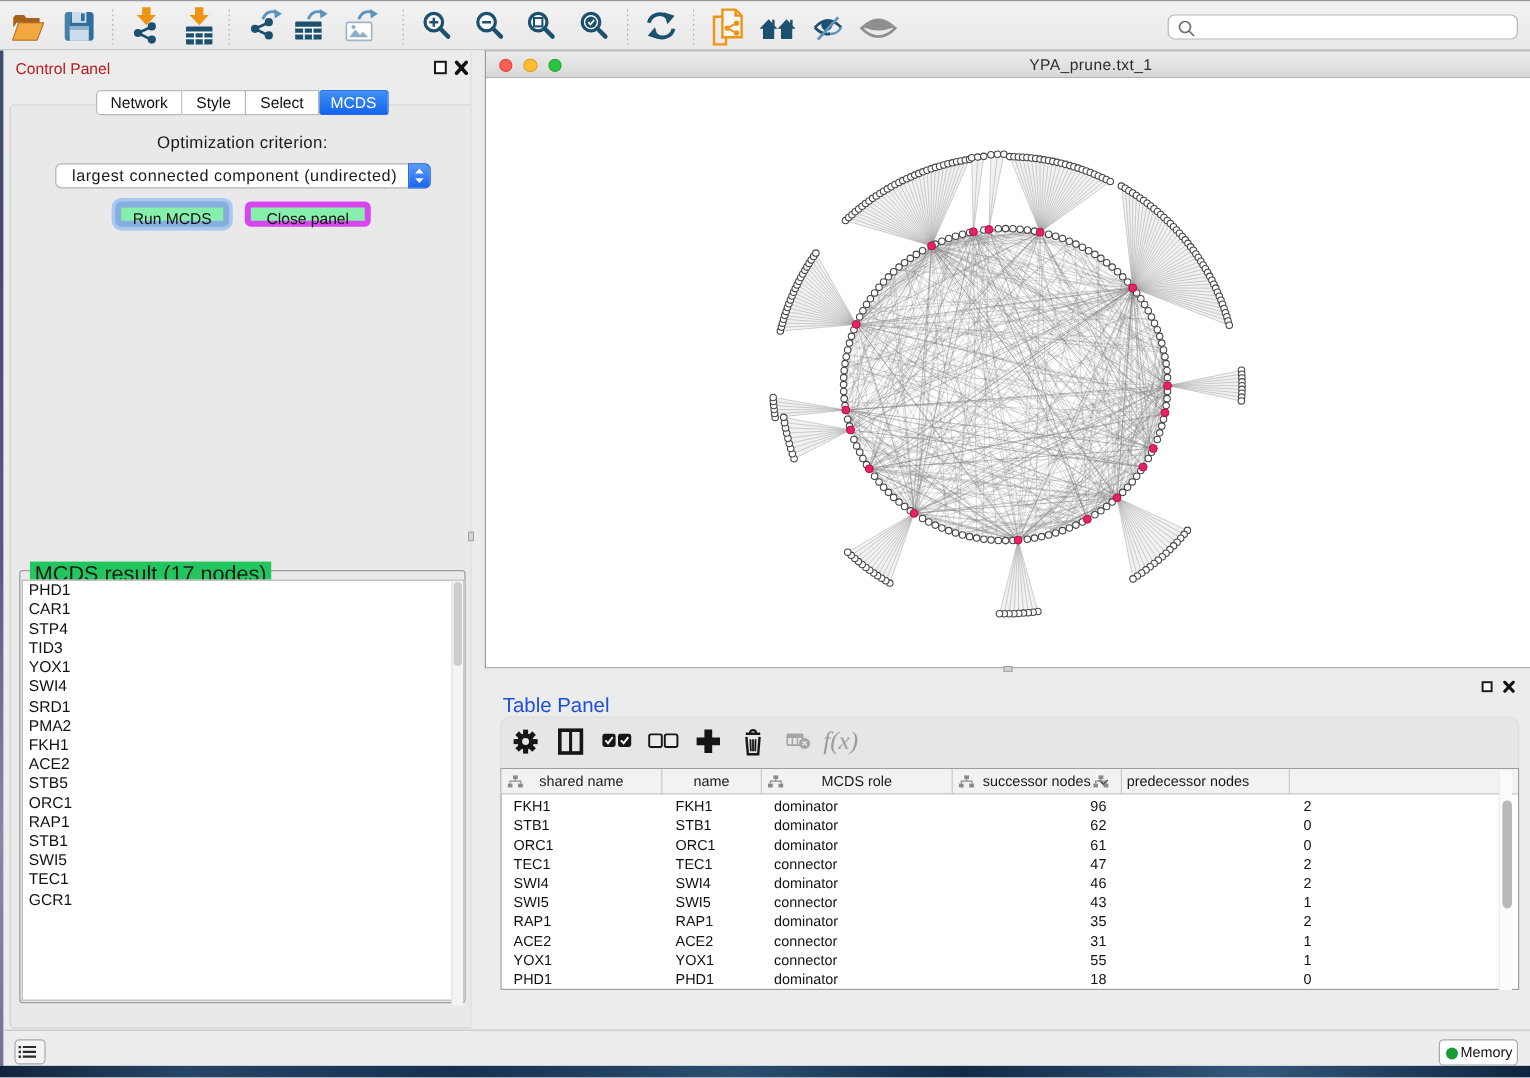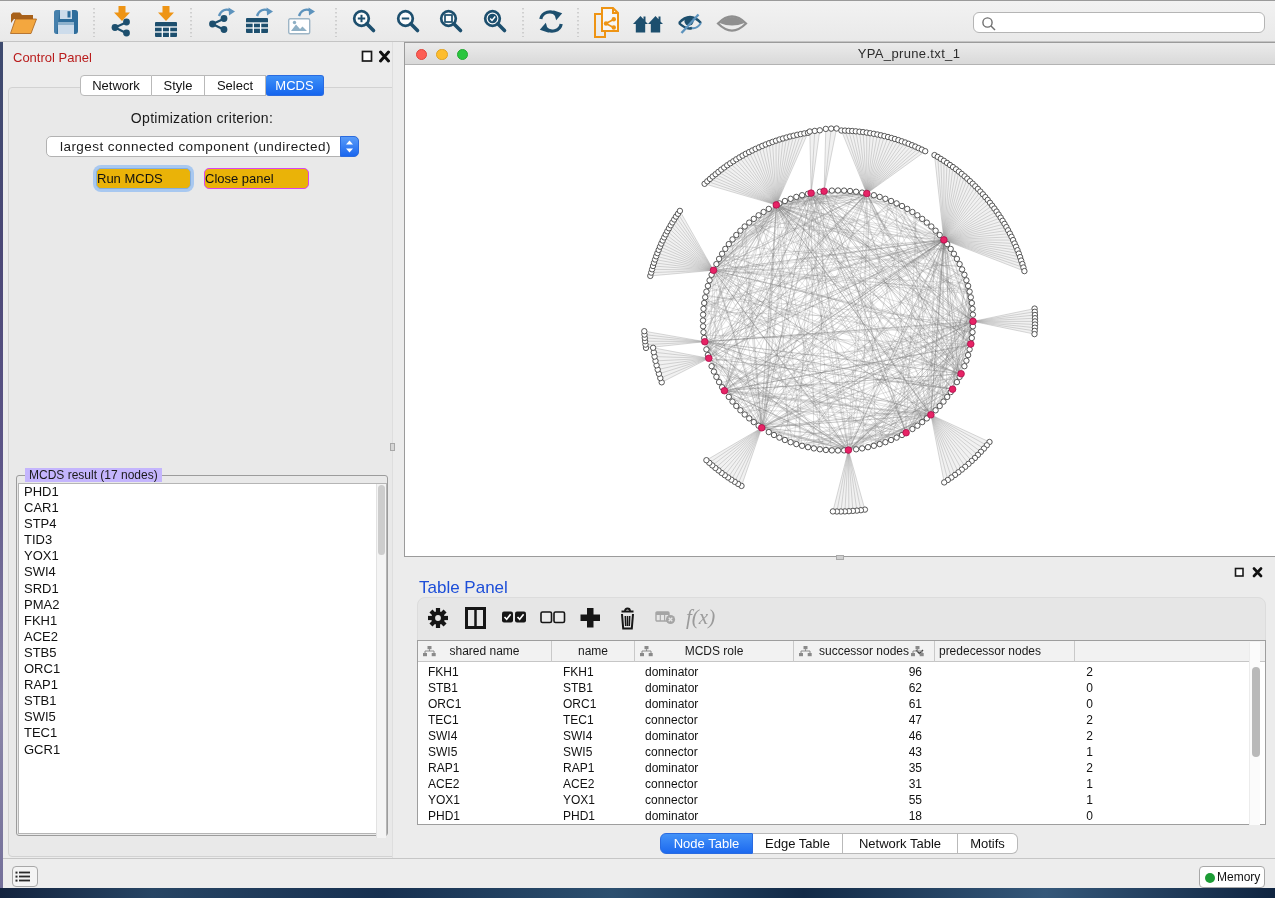--- a/index.html
+++ b/index.html
@@ -30,26 +30,26 @@
 .tabrow{position:absolute;top:33px;left:77px;height:21px;display:flex;z-index:5}
 .tab{height:21px;line-height:19px;background:#fff;border:1px solid #b9b9b9;border-left:none;
   text-align:center;font-size:13px;color:#111}
 .tab.first{border-left:1px solid #b9b9b9;border-radius:4px 0 0 4px}
 .tab.sel{background:linear-gradient(#3e90f8,#1565ee);color:#fff;border-color:#2a6be0;border-radius:3px;z-index:6}
 #optlabel{position:absolute;left:0;top:22px;width:100%;text-align:center;font-size:14px;letter-spacing:0.3px;color:#1a1a1a}
 #combo{position:absolute;left:37px;top:48px;width:313px;height:21px;background:#fff;
   border:1px solid #b2b2b2;border-radius:5px;line-height:19px;padding-left:13px;font-size:13.5px;letter-spacing:0.45px}
 #comboBtn{position:absolute;right:-1px;top:-1px;width:19px;height:21px;border-radius:0 5px 5px 0;
   background:linear-gradient(#5a9cf8,#1966ef);border:1px solid #2a6be0}
-.btn{position:absolute;height:21px;background:#eab308;border:1px solid #d946ef;border-radius:5px;
-  line-height:19px;font-size:13px;color:#111}
+.btn{position:absolute;height:21px;background:#86efac;border:5px solid #d946ef;border-radius:5px;
+  text-align:center;line-height:19px;font-size:13px;color:#111}
 #runbtn{left:87px;top:80px;width:95px;box-shadow:0 0 0 3px #a8c8f0;border-color:#85aede}
 #closebtn{left:195px;top:80px;width:105px}
 #groupbox{position:absolute;left:7px;top:387px;width:372px;height:361px;border:1px solid #9c9c9c;border-radius:3px}
-#grouplabel{position:absolute;left:8px;top:-8px;background:#c4b5fd;padding:0 4px;font-size:12px;color:#1a1a1a}
+#grouplabel{position:absolute;left:8px;top:-8px;background:#22c55e;padding:0 4px;font-size:18px;color:#1a1a1a}
 #mcdslist{position:absolute;left:1px;top:7px;width:369px;height:351px;background:#fff;
   border:1px solid #b5b5b5;font-size:13px;line-height:16.1px;padding:0 0 0 5px;color:#111}
 #listscroll{position:absolute;right:0;top:0;width:10px;height:354px;background:#f4f4f4;border-left:1px solid #e2e2e2}
 #listthumb{position:absolute;left:1px;top:1px;width:7px;height:70px;background:#cdcdcd;border-radius:4px}
 
 
 #netwin{position:absolute;left:404px;top:42px;width:871px;height:515px;background:#fff;
   border:1px solid #9b9b9b;border-right:none}
 #nettitle{position:absolute;left:0;top:0;width:100%;height:22px;
   background:linear-gradient(#ebebeb,#d9d9d9);border-bottom:1px solid #b3b3b3}
@@ -1462,26 +1462,20 @@
         <div class="rowtext" style="left:575px;top:151px;width:100px;text-align:right">1</div>
         <div class="rowtext" style="left:10px;top:167px">PHD1</div>
         <div class="rowtext" style="left:145px;top:167px">PHD1</div>
         <div class="rowtext" style="left:227px;top:167px">dominator</div>
         <div class="rowtext" style="left:404px;top:167px;width:100px;text-align:right">18</div>
         <div class="rowtext" style="left:575px;top:167px;width:100px;text-align:right">0</div>
       <div id="tscroll">
           <div id="tthumb"></div>
         </div>
     </div>
-    <div id="btabs">
-      <div class="btab first sel" style="width:93px">Node Table</div>
-      <div class="btab" style="width:90px">Edge Table</div>
-      <div class="btab" style="width:115px">Network Table</div>
-      <div class="btab last" style="width:60px">Motifs</div>
-    </div>
   </div>
 
   <div id="statusbar">
     <div id="listbtn"><svg width="24" height="19" viewBox="0 0 24 19">
       <g stroke="#2a2a2a" stroke-width="1.8">
             <line x1="6" y1="5.5" x2="17" y2="5.5"></line>
             <line x1="6" y1="9.5" x2="17" y2="9.5"></line>
             <line x1="6" y1="13.5" x2="17" y2="13.5"></line>
           </g>
       <g fill="#2a2a2a">

